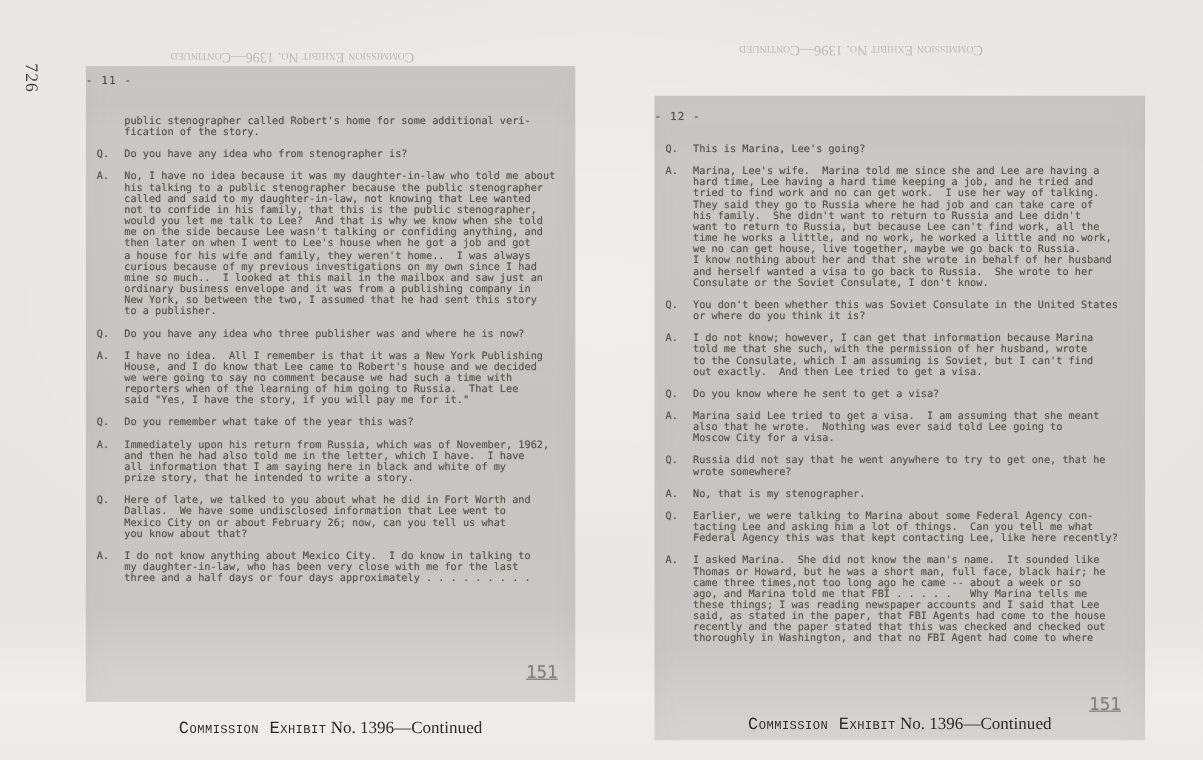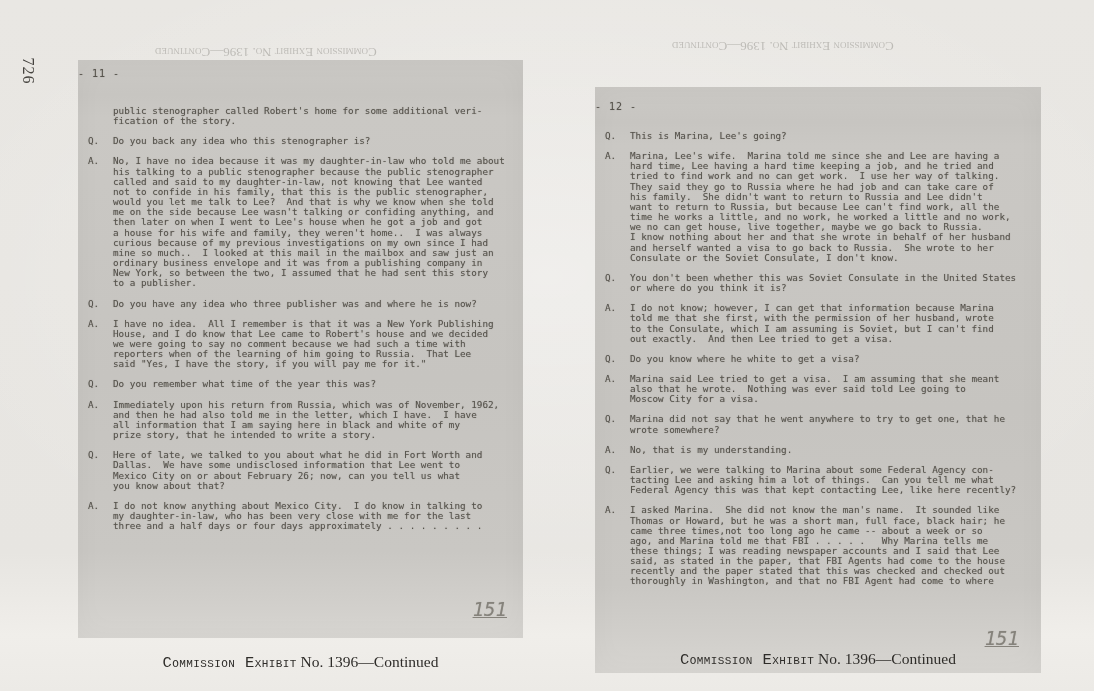--- a/index.html
+++ b/index.html
@@ -52,24 +52,23 @@
     position:absolute;left:10px;right:8px;
     font-size:9.3px;line-height:10.15px;
   }
   .page-left  .body-text{top:46px;}
   .page-right .body-text{top:44px;}
   .block{display:flex;margin-bottom:10px;}
   .block .lbl{flex:0 0 25px;}
   .block .txt{flex:1;white-space:pre-wrap;}
   .folio{
     position:absolute;
-    font-size:19px;color:#85827b;
+    font-size:16px;color:#85827b;
     text-decoration:underline;
     text-shadow:0 0 1px rgba(120,117,110,.4);
-    font-style:italic;
   }
   .page-left  .folio{right:16px;bottom:18px;}
   .page-right .folio{right:22px;bottom:24px;}
   
   .caption{
     position:absolute;
     font-family:"Liberation Serif", serif;
     font-size:15.5px;color:#2e2c29;
     text-align:center;white-space:nowrap;
   }
@@ -90,21 +89,21 @@
   <section class="page page-left">
     <div class="page-header">- 11 -</div>
     <div class="body-text">
         <div class="block">
           <span class="lbl"></span>
           <span class="txt">public stenographer called Robert's home for some additional veri-
 fication of the story.</span>
         </div>
         <div class="block">
           <span class="lbl">Q.</span>
-          <span class="txt">Do you back any idea who this stenographer is?</span>
+          <span class="txt">Do you have any idea who from stenographer is?</span>
         </div>
         <div class="block">
           <span class="lbl">A.</span>
           <span class="txt">No, I have no idea because it was my daughter-in-law who told me about
 his talking to a public stenographer because the public stenographer
 called and said to my daughter-in-law, not knowing that Lee wanted
 not to confide in his family, that this is the public stenographer,
 would you let me talk to Lee?  And that is why we know when she told
 me on the side because Lee wasn't talking or confiding anything, and
 then later on when I went to Lee's house when he got a job and got
@@ -122,21 +121,21 @@
         <div class="block">
           <span class="lbl">A.</span>
           <span class="txt">I have no idea.  All I remember is that it was a New York Publishing
 House, and I do know that Lee came to Robert's house and we decided
 we were going to say no comment because we had such a time with
 reporters when of the learning of him going to Russia.  That Lee
 said "Yes, I have the story, if you will pay me for it."</span>
         </div>
         <div class="block">
           <span class="lbl">Q.</span>
-          <span class="txt">Do you remember what time of the year this was?</span>
+          <span class="txt">Do you remember what take of the year this was?</span>
         </div>
         <div class="block">
           <span class="lbl">A.</span>
           <span class="txt">Immediately upon his return from Russia, which was of November, 1962,
 and then he had also told me in the letter, which I have.  I have
 all information that I am saying here in black and white of my
 prize story, that he intended to write a story.</span>
         </div>
         <div class="block">
           <span class="lbl">Q.</span>
@@ -177,42 +176,42 @@
 Consulate or the Soviet Consulate, I don't know.</span>
         </div>
         <div class="block">
           <span class="lbl">Q.</span>
           <span class="txt">You don't been whether this was Soviet Consulate in the United States
 or where do you think it is?</span>
         </div>
         <div class="block">
           <span class="lbl">A.</span>
           <span class="txt">I do not know; however, I can get that information because Marina
-told me that she first, with the permission of her husband, wrote
+told me that she such, with the permission of her husband, wrote
 to the Consulate, which I am assuming is Soviet, but I can't find
 out exactly.  And then Lee tried to get a visa.</span>
         </div>
         <div class="block">
           <span class="lbl">Q.</span>
-          <span class="txt">Do you know where he white to get a visa?</span>
+          <span class="txt">Do you know where he sent to get a visa?</span>
         </div>
         <div class="block">
           <span class="lbl">A.</span>
           <span class="txt">Marina said Lee tried to get a visa.  I am assuming that she meant
 also that he wrote.  Nothing was ever said told Lee going to
 Moscow City for a visa.</span>
         </div>
         <div class="block">
           <span class="lbl">Q.</span>
-          <span class="txt">Marina did not say that he went anywhere to try to get one, that he
+          <span class="txt">Russia did not say that he went anywhere to try to get one, that he
 wrote somewhere?</span>
         </div>
         <div class="block">
           <span class="lbl">A.</span>
-          <span class="txt">No, that is my understanding.</span>
+          <span class="txt">No, that is my stenographer.</span>
         </div>
         <div class="block">
           <span class="lbl">Q.</span>
           <span class="txt">Earlier, we were talking to Marina about some Federal Agency con-
 tacting Lee and asking him a lot of things.  Can you tell me what
 Federal Agency this was that kept contacting Lee, like here recently?</span>
         </div>
         <div class="block">
           <span class="lbl">A.</span>
           <span class="txt">I asked Marina.  She did not know the man's name.  It sounded like

